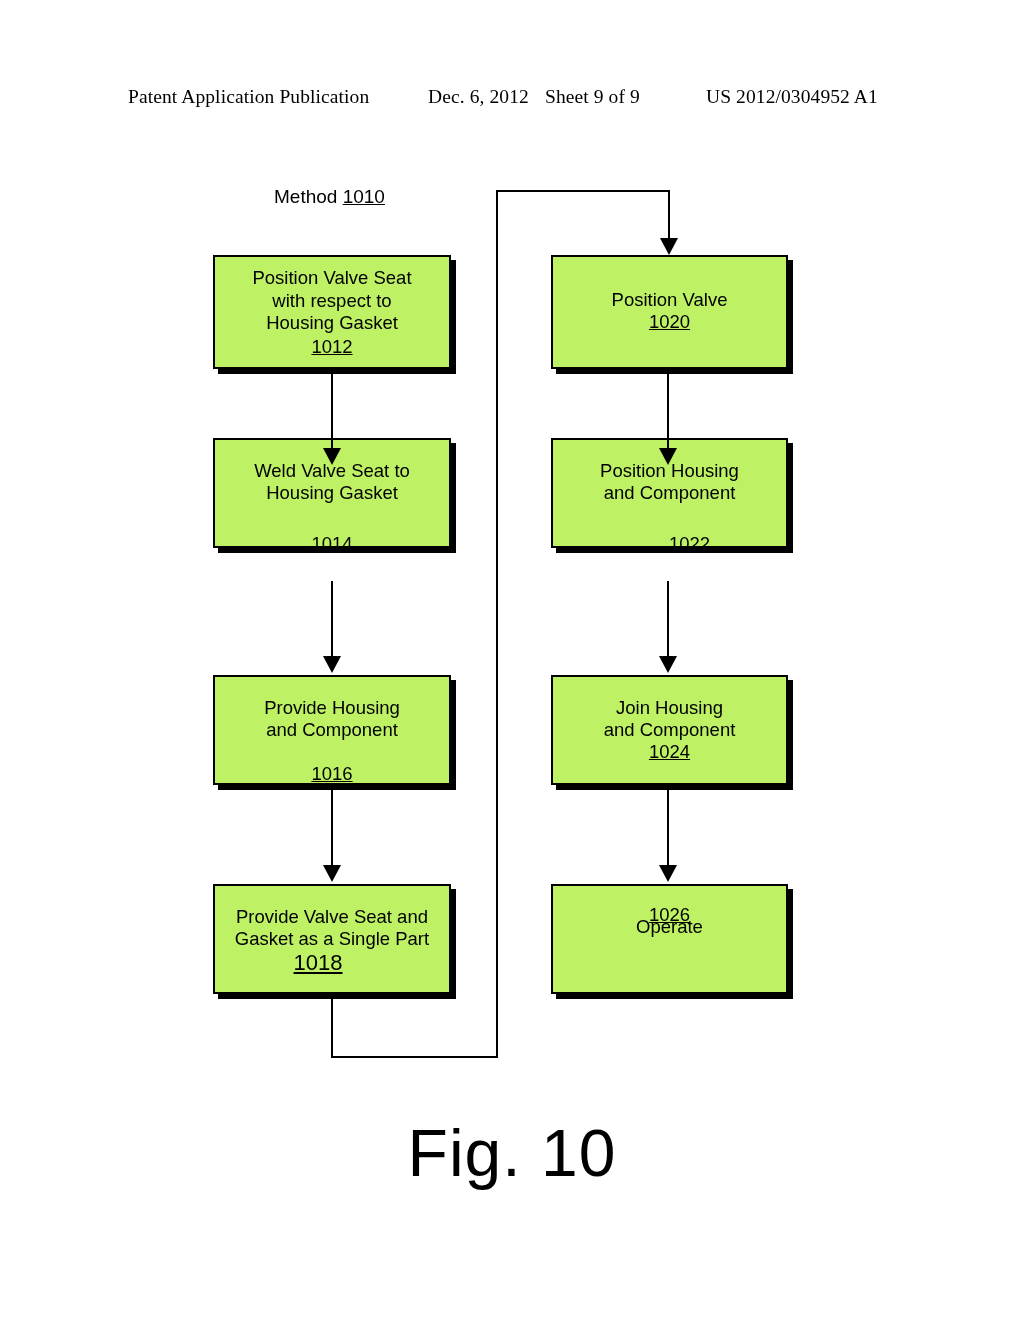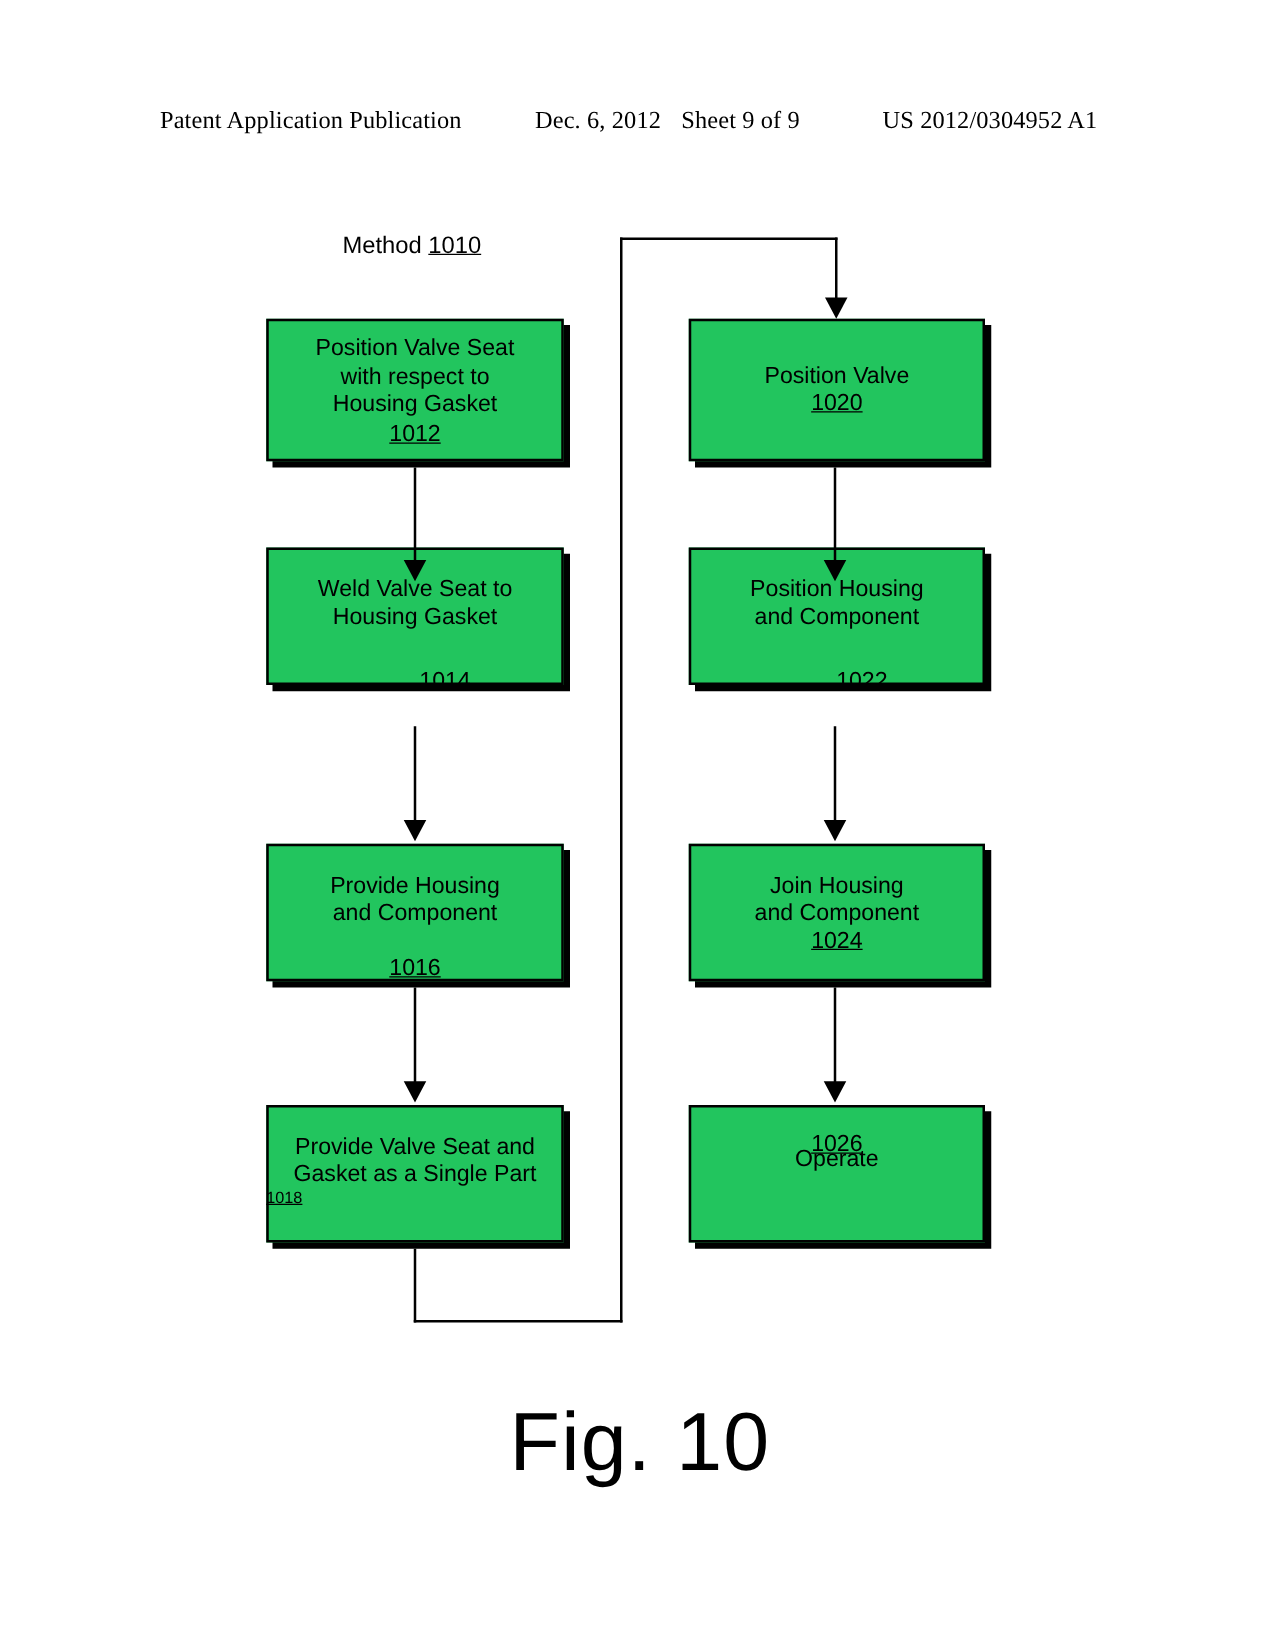--- a/index.html
+++ b/index.html
@@ -52,21 +52,21 @@
     top: 186px;
     font-size: 19px;
     white-space: nowrap;
   }
   .method-label .ref { text-decoration: underline; text-align: center; }
 
   
   .pbox {
     position: absolute;
     box-sizing: border-box;
-    background: #22c55e;
+    background: #bef264;
     border: 2px solid #000000;
     box-shadow: 5px 5px 0 0 #000000;
     display: flex;
     align-items: center;
     justify-content: center;
     text-align: center;
   }
   .pbox .ptext {
     font-size: 18.5px;
     line-height: 22.5px;
@@ -159,23 +159,23 @@
   </div>
   <div class="pbox col-r row-3">
     <div class="ptext" style="transform: translateY(-11px);">Join Housing
 and Component</div>
   </div>
   <div class="pbox col-r row-4">
     <div class="ptext" style="transform: translateY(-12px);">Operate</div>
   </div>
 
   <div style="position:absolute;left:213px;top:336px;width:238px;text-align:center;font-size:18.5px;"><span style="text-decoration:underline">1012</span></div>
-  <div style="position:absolute;left:213px;top:533px;width:238px;text-align:center;font-size:18.5px;padding-left:24px;"><span style="text-decoration:underline">1014</span></div>
+  <div style="position:absolute;left:213px;top:533px;width:238px;text-align:center;font-size:18.5px;"><span style="text-decoration:underline">1014</span></div>
   <div style="position:absolute;left:213px;top:741px;width:238px;text-align:center;font-size:18.5px;margin-top:22px;"><span style="text-decoration:underline">1016</span></div>
-  <div style="position:absolute;left:213px;top:950px;width:238px;text-align:left;font-size:13px;"><span style="text-decoration:underline">1018</span></div>
+  <div style="position:absolute;left:199px;top:950px;width:238px;text-align:center;font-size:22px;"><span style="text-decoration:underline">1018</span></div>
 
   <div style="position:absolute;left:551px;top:311px;width:237px;text-align:center;font-size:18.5px;"><span style="text-decoration:underline">1020</span></div>
   <div style="position:absolute;left:551px;top:533px;width:237px;text-align:center;font-size:18.5px;margin-left:20px;"><span style="text-decoration:underline">1022</span></div>
   <div style="position:absolute;left:551px;top:741px;width:237px;text-align:center;font-size:18.5px;"><span style="text-decoration:underline">1024</span></div>
   <div style="position:absolute;left:551px;top:904px;width:237px;text-align:center;font-size:18.5px;"><span style="text-decoration:underline">1026</span></div>
 
   <div class="vline" style="left:331px; top:374px; height:75px;"></div>
   <div class="arrowhead" style="left:323px; top:448px;"></div>
 
   <div class="vline" style="left:331px; top:581px; height:76px;"></div>

